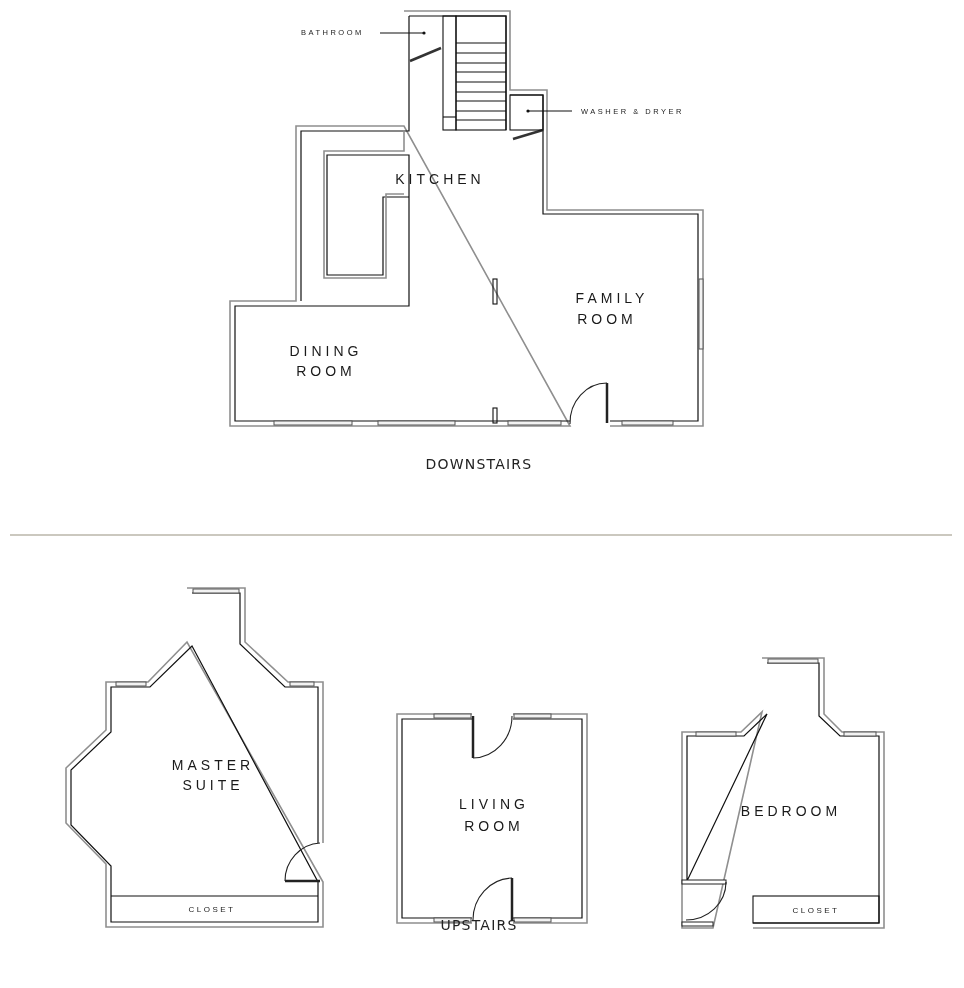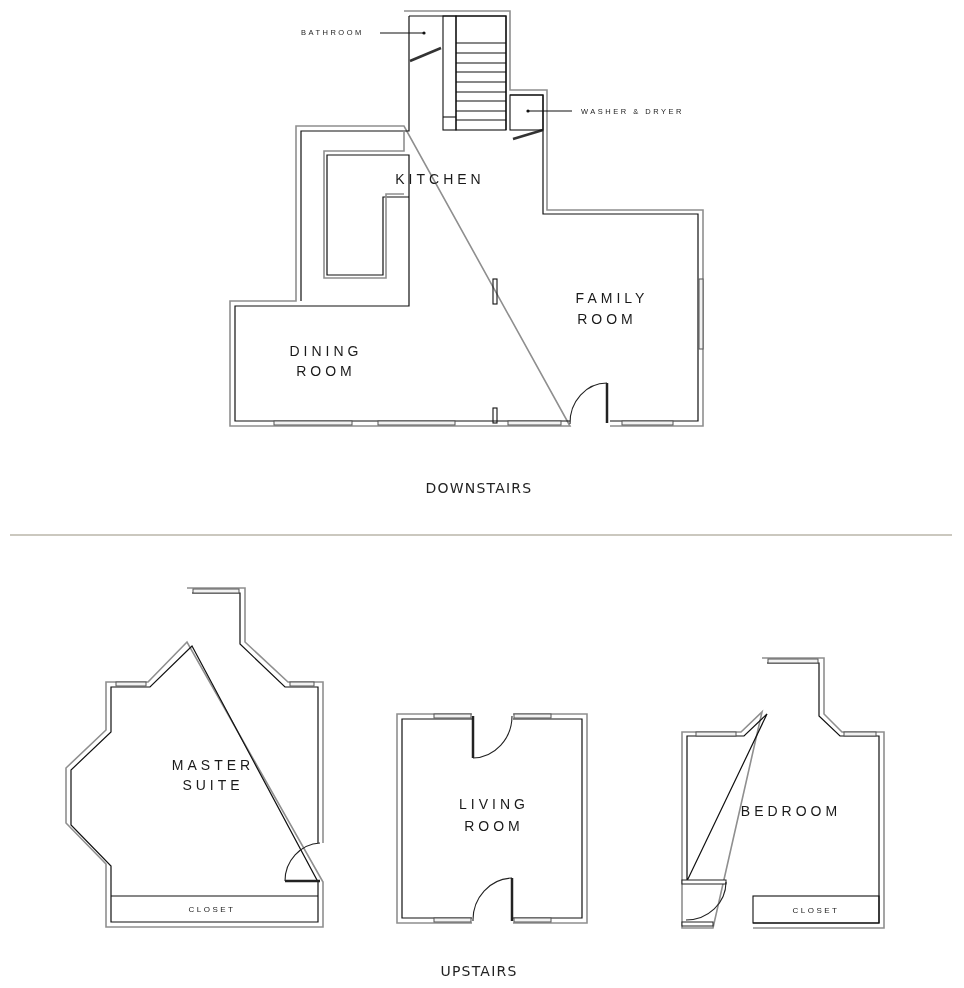--- a/index.html
+++ b/index.html
@@ -129,15 +129,15 @@
     <text class="closet-label" x="816" y="913">CLOSET</text>
     <g>
       <rect x="682" y="880" width="44" height="4" fill="#fff" stroke="#222" stroke-width="1"></rect>
       <rect x="682" y="922" width="31" height="4" fill="#fff" stroke="#222" stroke-width="1"></rect>
       <path class="door-arc" d="M686,920 A40,38 0 0 0 726,882"></path>
     </g>
     <text class="room-label" x="791" y="816">BEDROOM</text>
   </g>
 </svg>
 
-<div class="section-label" style="left:379px; top:480px;">DOWNSTAIRS</div>
+<div class="section-label" style="left:379px; top:456px;">DOWNSTAIRS</div>
 <div class="divider"></div>
-<div class="section-label" style="left:379px; top:963px;">UPSTAIRS</div>
+<div class="section-label" style="left:379px; top:917px;">UPSTAIRS</div>
 
 </body></html>

